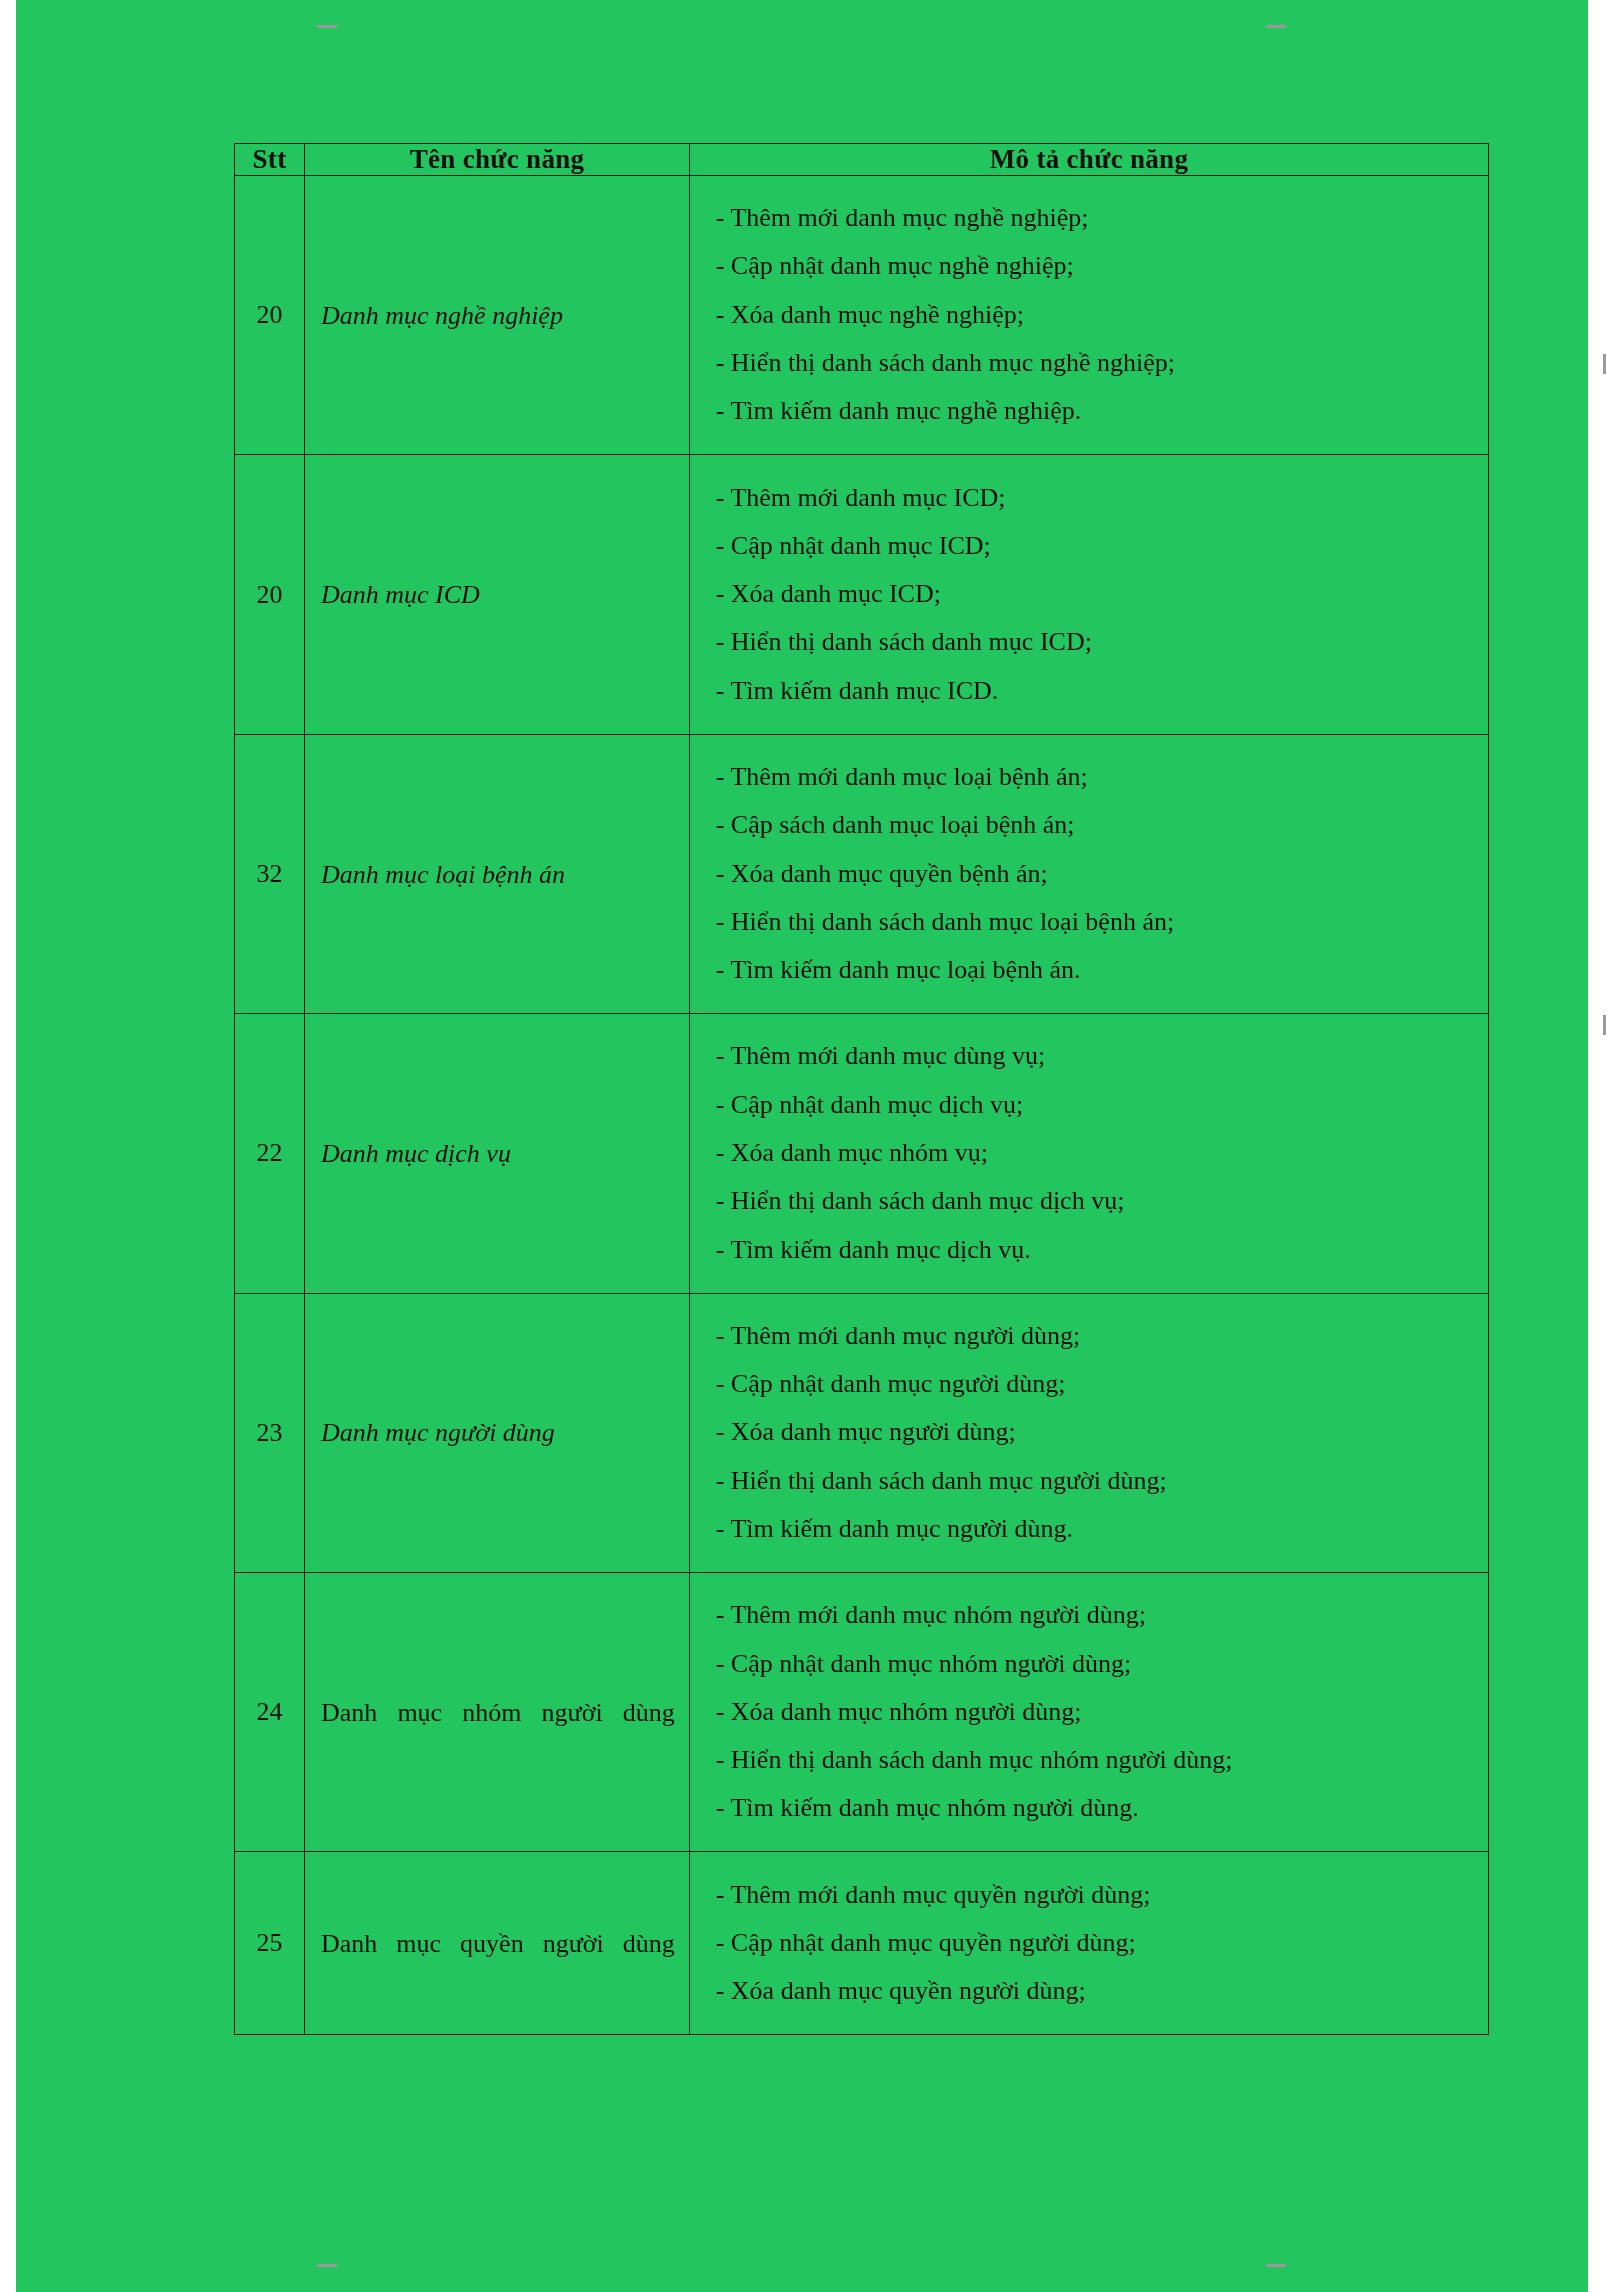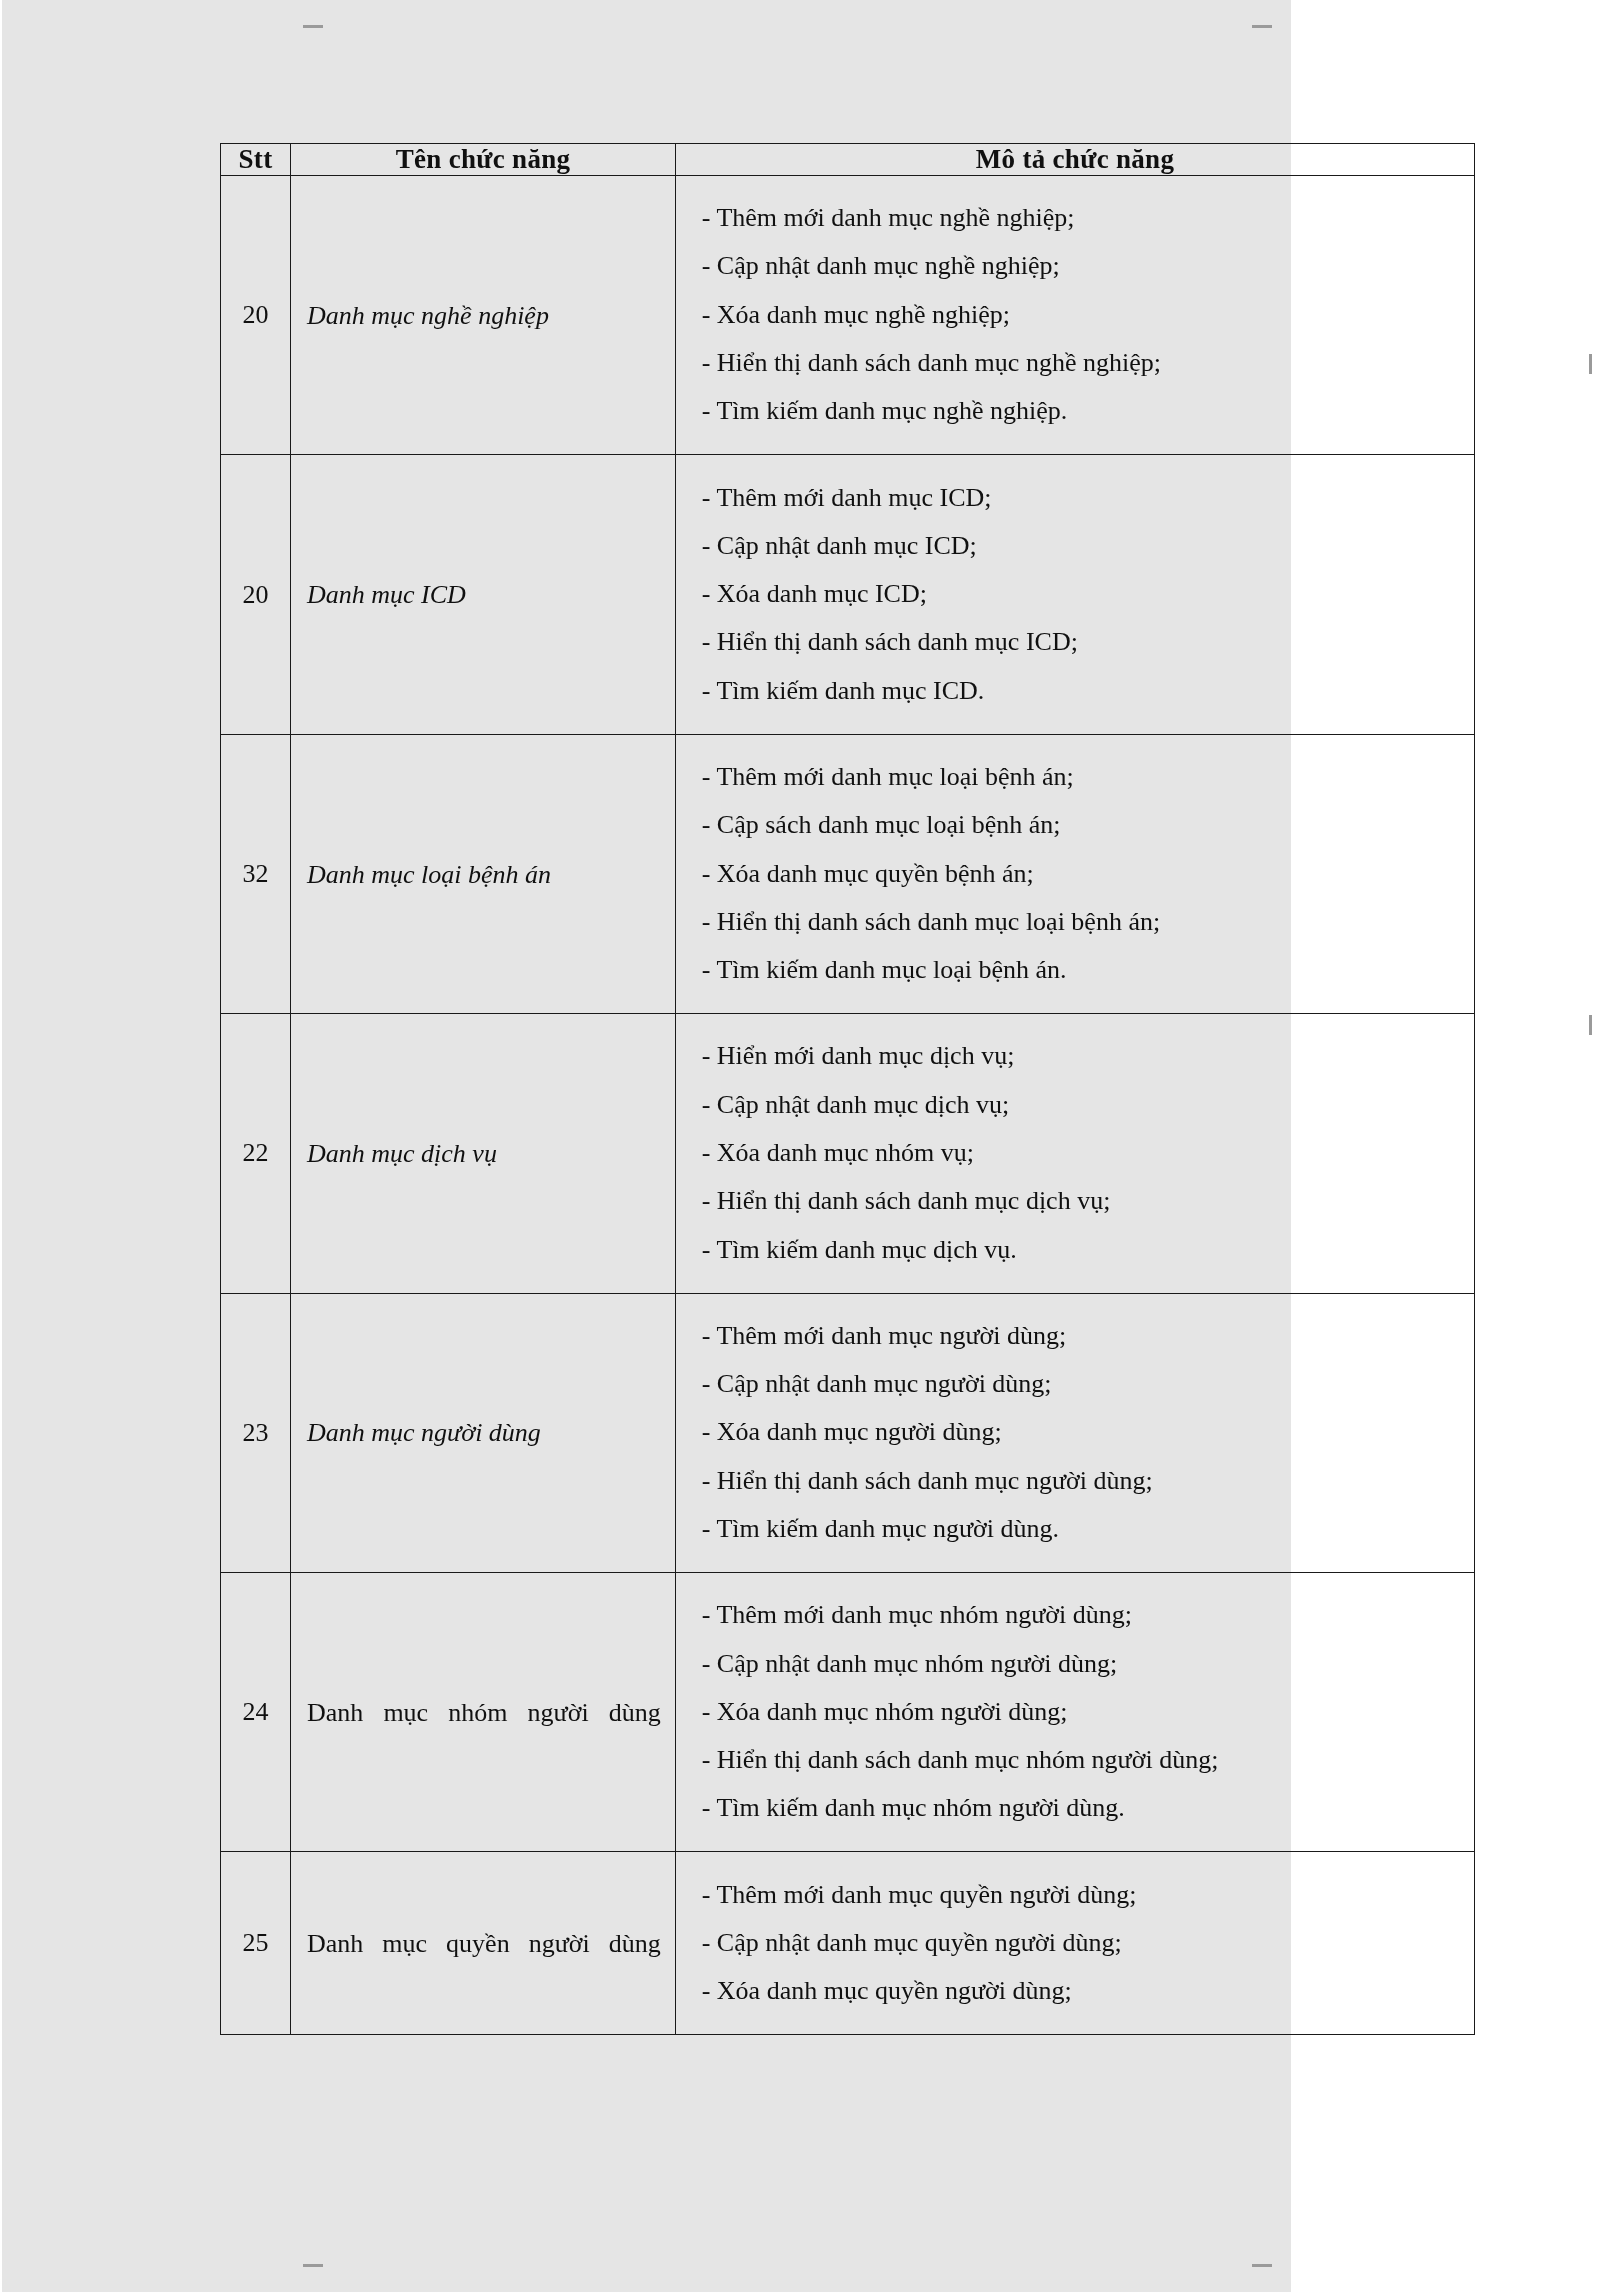--- a/index.html
+++ b/index.html
@@ -9,25 +9,25 @@
   }
   body {
     width: 1621px;
     height: 2293px;
     font-family: "Liberation Serif", "DejaVu Serif", serif;
     color: #101010;
     position: relative;
   }
   .page {
     position: absolute;
-    left: 2px;
+    left: 16px;
     top: 0;
-    width: 1289px;
+    width: 1572px;
     height: 2293px;
-    background: #e5e5e5;
+    background: #22c55e;
   }
   .doc-table {
     position: absolute;
     left: 218px;
     top: 143px;
     width: 1254px;
     border-collapse: collapse;
     table-layout: fixed;
   }
   .doc-table td, .doc-table th {
@@ -150,21 +150,21 @@
             <li>- Hiển thị danh sách danh mục loại bệnh án;</li>
             <li>- Tìm kiếm danh mục loại bệnh án.</li>
           </ul>
         </td>
       </tr>
       <tr>
         <td class="stt">22</td>
         <td class="name single">Danh mục dịch vụ</td>
         <td class="desc">
           <ul>
-            <li>- Hiển mới danh mục dịch vụ;</li>
+            <li>- Thêm mới danh mục dùng vụ;</li>
             <li>- Cập nhật danh mục dịch vụ;</li>
             <li>- Xóa danh mục nhóm vụ;</li>
             <li>- Hiển thị danh sách danh mục dịch vụ;</li>
             <li>- Tìm kiếm danh mục dịch vụ.</li>
           </ul>
         </td>
       </tr>
       <tr>
         <td class="stt">23</td>
         <td class="name single">Danh mục người dùng</td>

